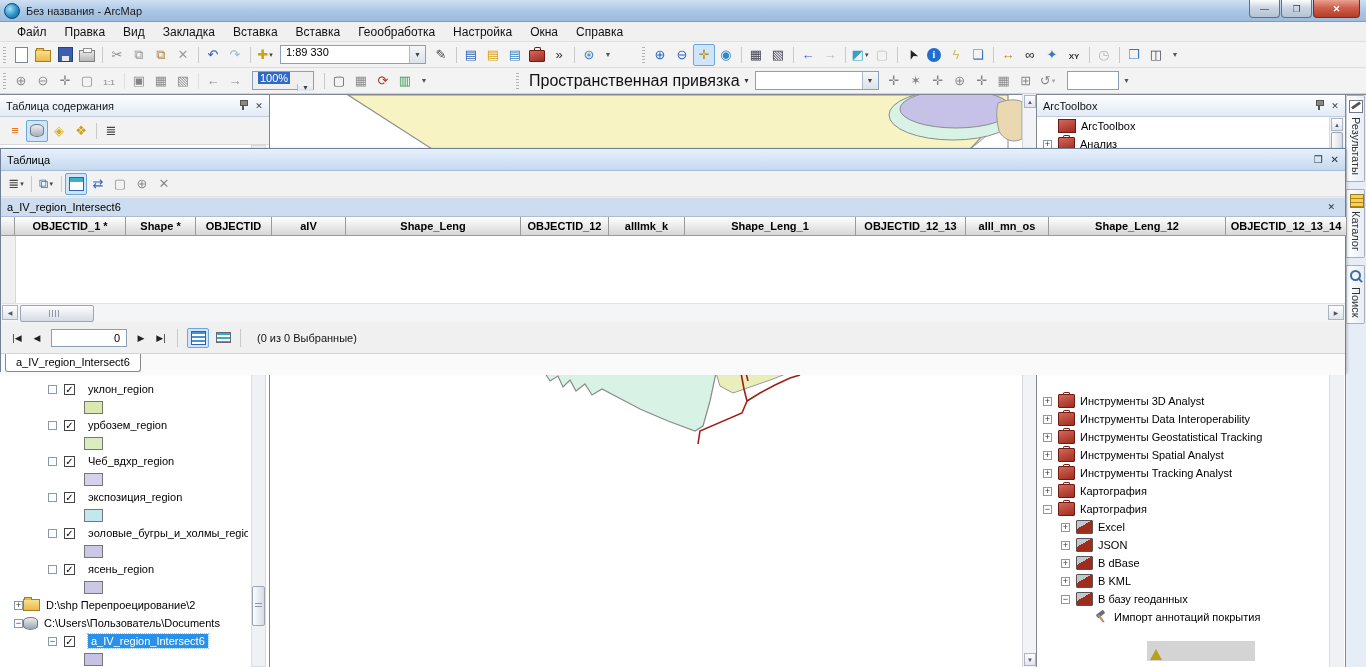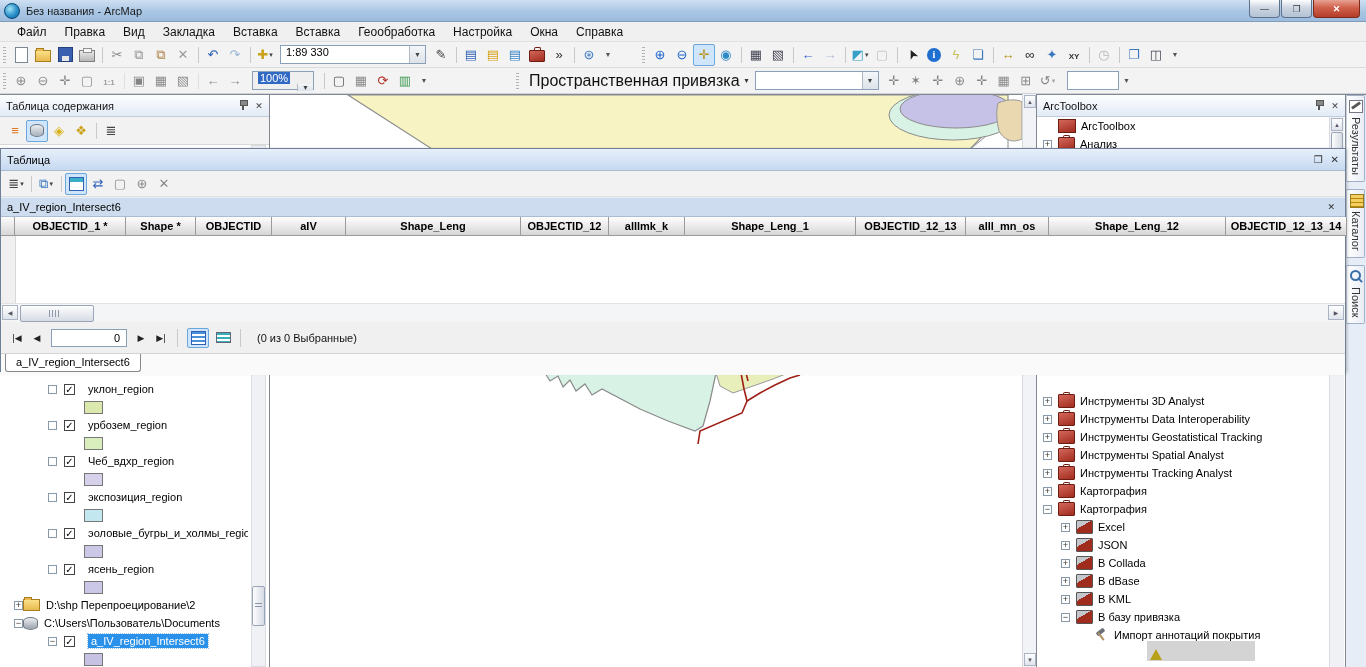--- a/index.html
+++ b/index.html
@@ -651,42 +651,37 @@
             <span class="ticon"></span>
             <span>Excel</span>
           </div>
 
           <div class="atrow lv2 st-plus ic-toolset">
             <span class="tg"></span>
             <span class="ticon"></span>
             <span>JSON</span>
           </div>
 
+
           <div class="atrow lv2 st-plus ic-toolset">
             <span class="tg"></span>
             <span class="ticon"></span>
-            <span>В Collada</span>
+            <span>В dBase</span>
           </div>
 
           <div class="atrow lv2 st-plus ic-toolset">
             <span class="tg"></span>
             <span class="ticon"></span>
-            <span>В dBase</span>
-          </div>
-
-          <div class="atrow lv2 st-plus ic-toolset">
-            <span class="tg"></span>
-            <span class="ticon"></span>
             <span>В KML</span>
           </div>
 
           <div class="atrow lv2 st-minus ic-toolset">
             <span class="tg"></span>
             <span class="ticon"></span>
-            <span>В базу привязка</span>
+            <span>В базу геоданных</span>
           </div>
 
           <div class="atrow lv3 ic-hammer">
             <span class="tg"></span>
             <span class="ticon"></span>
             <span>Импорт аннотаций покрытия</span>
           </div>
 
       </div>
     </div>

